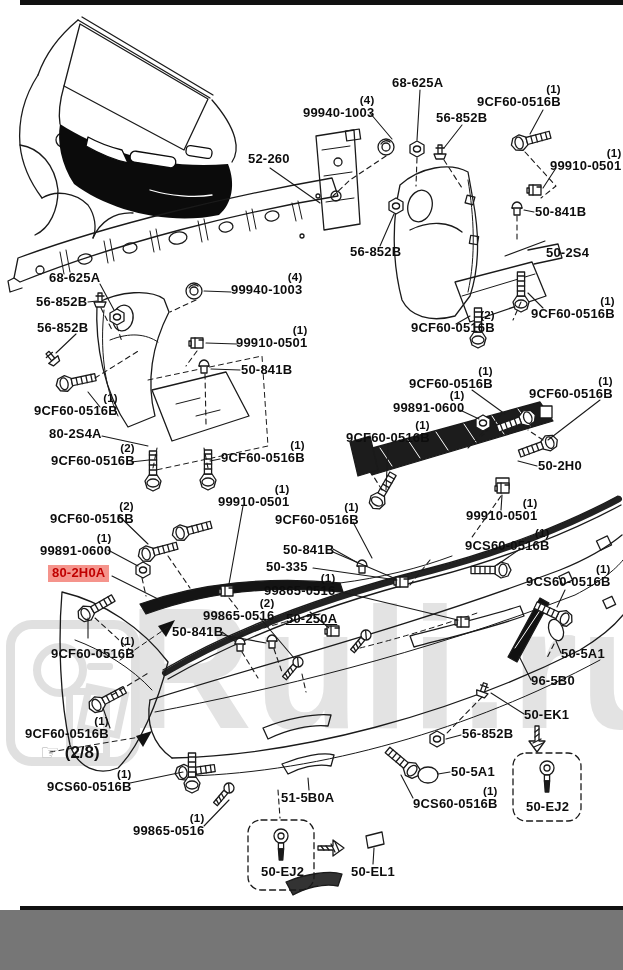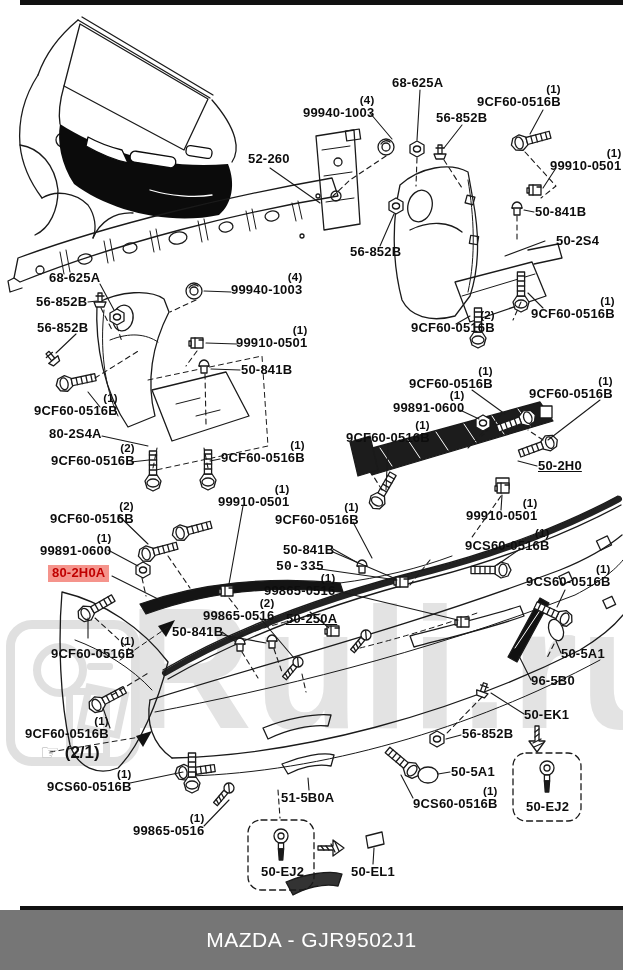--- a/index.html
+++ b/index.html
@@ -391,48 +391,48 @@
   </svg>
 
   <div id="labels">
       <div class="lbl" style="left: 248px; top: 152px;"><span>52-260</span></div>
       <div class="lbl" style="left: 303px; top: 94px;"><span class="qty">(4)</span><span>99940-1003</span></div>
       <div class="lbl" style="left: 392px; top: 76px;"><span>68-625A</span></div>
       <div class="lbl" style="left: 436px; top: 111px;"><span>56-852B</span></div>
       <div class="lbl" style="left: 477px; top: 83px;"><span class="qty">(1)</span><span>9CF60-0516B</span></div>
       <div class="lbl" style="left: 550px; top: 147px;"><span class="qty">(1)</span><span>99910-0501</span></div>
       <div class="lbl" style="left: 535px; top: 205px;"><span>50-841B</span></div>
-      <div class="lbl" style="left: 546px; top: 234px; margin-left: 10px;"><span>50-2S4</span></div>
+      <div class="lbl" style="left: 546px; top: 246px;"><span>50-2S4</span></div>
       <div class="lbl" style="left: 350px; top: 245px;"><span>56-852B</span></div>
       <div class="lbl" style="left: 531px; top: 295px;"><span class="qty">(1)</span><span>9CF60-0516B</span></div>
       <div class="lbl" style="left: 411px; top: 309px;"><span class="qty">(2)</span><span>9CF60-0516B</span></div>
       <div class="lbl" style="left: 49px; top: 271px;"><span>68-625A</span></div>
       <div class="lbl" style="left: 36px; top: 295px;"><span>56-852B</span></div>
       <div class="lbl" style="left: 37px; top: 321px;"><span>56-852B</span></div>
       <div class="lbl" style="left: 231px; top: 271px;"><span class="qty">(4)</span><span>99940-1003</span></div>
       <div class="lbl" style="left: 236px; top: 324px;"><span class="qty">(1)</span><span>99910-0501</span></div>
       <div class="lbl" style="left: 241px; top: 363px;"><span>50-841B</span></div>
       <div class="lbl" style="left: 34px; top: 392px;"><span class="qty">(1)</span><span>9CF60-0516B</span></div>
       <div class="lbl" style="left: 49px; top: 427px;"><span>80-2S4A</span></div>
       <div class="lbl" style="left: 51px; top: 442px;"><span class="qty">(2)</span><span>9CF60-0516B</span></div>
       <div class="lbl" style="left: 221px; top: 439px;"><span class="qty">(1)</span><span>9CF60-0516B</span></div>
       <div class="lbl" style="left: 218px; top: 483px;"><span class="qty">(1)</span><span>99910-0501</span></div>
       <div class="lbl" style="left: 275px; top: 501px;"><span class="qty">(1)</span><span>9CF60-0516B</span></div>
       <div class="lbl" style="left: 409px; top: 365px;"><span class="qty">(1)</span><span>9CF60-0516B</span></div>
       <div class="lbl" style="left: 529px; top: 375px;"><span class="qty">(1)</span><span>9CF60-0516B</span></div>
       <div class="lbl" style="left: 393px; top: 389px;"><span class="qty">(1)</span><span>99891-0600</span></div>
       <div class="lbl" style="left: 346px; top: 419px;"><span class="qty">(1)</span><span>9CF60-0516B</span></div>
-      <div class="lbl" style="left: 538px; top: 459px; text-decoration: underline;"><span>50-2H0</span></div>
+      <div class="lbl" style="left: 538px; top: 459px;"><span>50-2H0</span></div>
       <div class="lbl" style="left: 466px; top: 497px;"><span class="qty">(1)</span><span>99910-0501</span></div>
       <div class="lbl" style="left: 465px; top: 527px;"><span class="qty">(1)</span><span>9CS60-0516B</span></div>
       <div class="lbl" style="left: 50px; top: 500px;"><span class="qty">(2)</span><span>9CF60-0516B</span></div>
       <div class="lbl" style="left: 40px; top: 532px;"><span class="qty">(1)</span><span>99891-0600</span></div>
       <div class="lbl hl" style="left: 48px; top: 565px; background: rgb(245, 148, 140); color: rgb(192, 0, 0);"><span>80-2H0A</span></div>
       <div class="lbl" style="left: 283px; top: 543px;"><span>50-841B</span></div>
-      <div class="lbl" style="left: 276px; top: 560px; font-family: Liberation Mono, monospace;"><span>50-335</span></div>
+      <div class="lbl" style="left: 266px; top: 560px;"><span>50-335</span></div>
       <div class="lbl" style="left: 264px; top: 572px;"><span class="qty">(1)</span><span>99865-0516</span></div>
       <div class="lbl" style="left: 203px; top: 597px;"><span class="qty">(2)</span><span>99865-0516</span></div>
       <div class="lbl" style="left: 286px; top: 612px; text-decoration: underline;"><span>50-250A</span></div>
       <div class="lbl" style="left: 172px; top: 625px;"><span>50-841B</span></div>
       <div class="lbl" style="left: 51px; top: 635px;"><span class="qty">(1)</span><span>9CF60-0516B</span></div>
       <div class="lbl" style="left: 526px; top: 563px;"><span class="qty">(1)</span><span>9CS60-0516B</span></div>
       <div class="lbl" style="left: 561px; top: 647px;"><span>50-5A1</span></div>
       <div class="lbl" style="left: 531px; top: 674px;"><span>96-5B0</span></div>
       <div class="lbl" style="left: 524px; top: 708px;"><span>50-EK1</span></div>
       <div class="lbl" style="left: 462px; top: 727px;"><span>56-852B</span></div>
@@ -442,20 +442,19 @@
       <div class="lbl" style="left: 281px; top: 791px;"><span>51-5B0A</span></div>
       <div class="lbl" style="left: 451px; top: 765px;"><span>50-5A1</span></div>
       <div class="lbl" style="left: 413px; top: 785px;"><span class="qty">(1)</span><span>9CS60-0516B</span></div>
       <div class="lbl" style="left: 261px; top: 865px;"><span>50-EJ2</span></div>
       <div class="lbl" style="left: 351px; top: 865px;"><span>50-EL1</span></div>
       <div class="lbl" style="left: 526px; top: 800px;"><span>50-EJ2</span></div>
     </div>
 
   <div class="sheet-note">
     <span class="hand">☞</span>
-    <span class="txt">(2/1)</span>
+    <span class="txt">(2/8)</span>
   </div>
 
   <div id="footer-line"></div>
   <div id="footer">
-    <span>MAZDA - GJR9502J1</span>
   </div>
 </div>
 
 </body></html>

